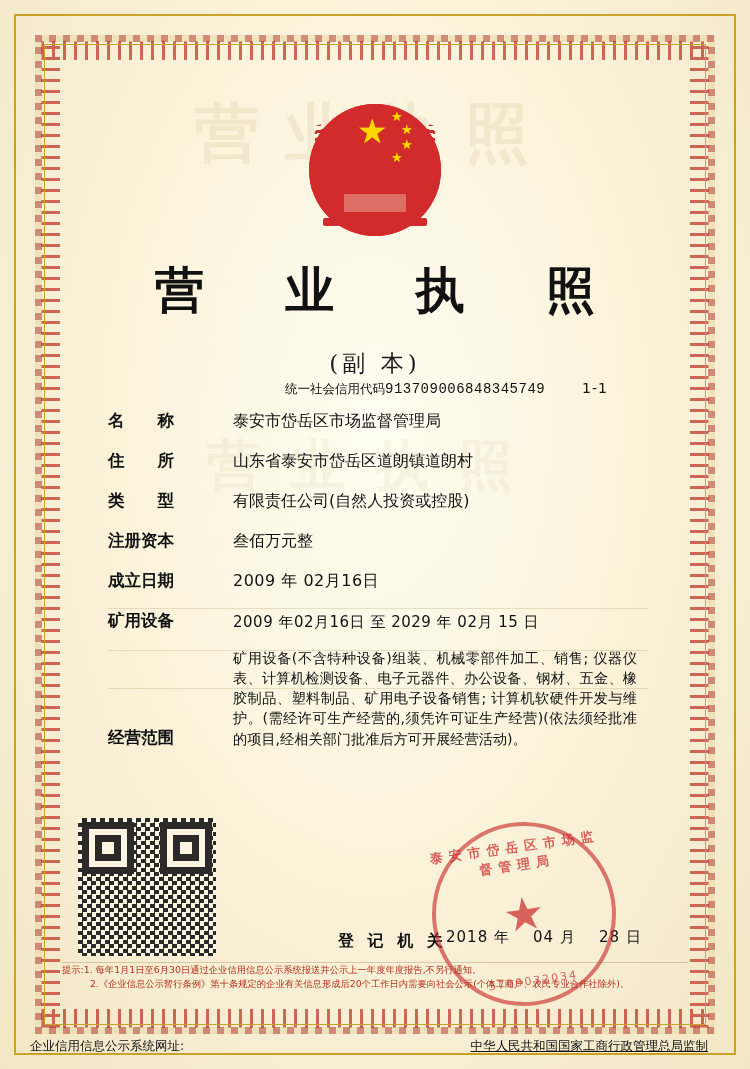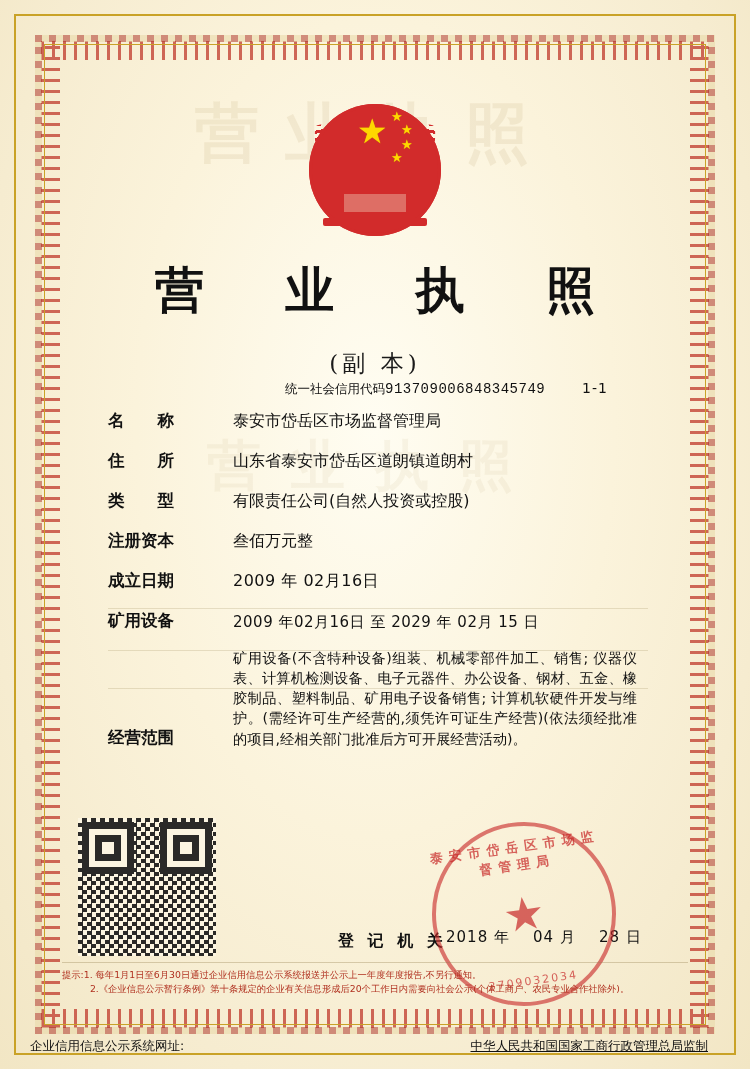--- a/index.html
+++ b/index.html
@@ -330,21 +330,20 @@
   
   .notes {
     position: absolute;
     left: 62px;
     top: 962px;
     width: 626px;
     font-size: 9.3px;
     line-height: 1.5;
     color: #b0301f;
     border-top: 1px solid rgba(150,130,80,0.35);
-    padding-top: 5px;
   }
   .notes div { white-space: nowrap; overflow: hidden; }
 
   .footer-left {
     position: absolute;
     left: 30px;
     bottom: 14px;
     font-size: 12.5px;
     color: #111;
   }

